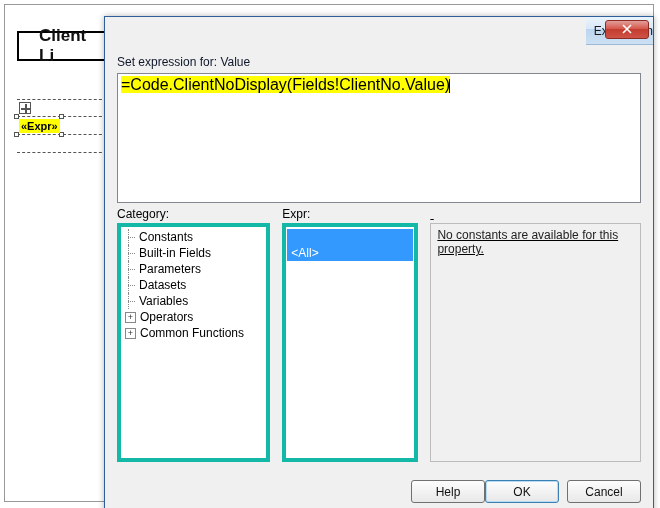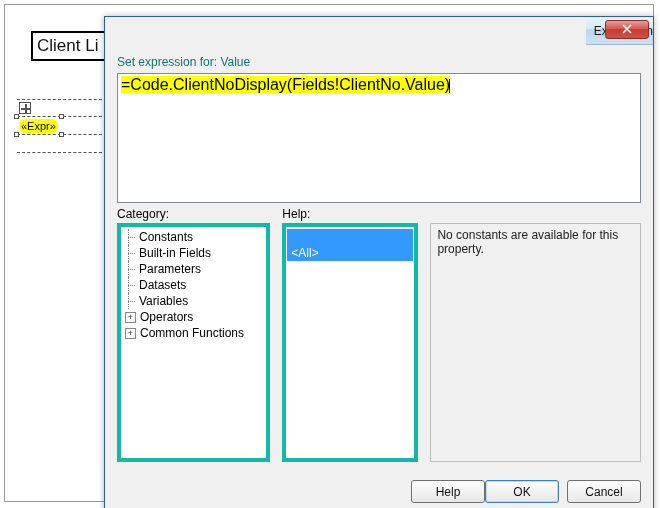--- a/index.html
+++ b/index.html
@@ -14,28 +14,28 @@
   
   .designer-bg {
     position: absolute;
     left: 4px; top: 4px;
     width: 650px; height: 498px;
     border: 1px solid #999;
     background: #fff;
   }
   .title-cell {
     position: absolute;
-    left: 26px; top: 26px;
+    left: 12px; top: 26px;
     width: 90px; height: 30px;
     border: 2px solid #000;
     background: #fff;
     display: flex; align-items: center;
-    padding-left: 4px;
+    padding-left: 20px;
     font-size: 17px;
-    font-weight: normal;
+    font-weight: bold;
     color: #111;
   }
   .row-grid {
     position: absolute;
     left: 12px; top: 94px;
     width: 90px;
   }
   .grid-row {
     height: 18px;
     border-top: 1px dashed #555;
@@ -68,24 +68,23 @@
   .sh-bl { left: -3px; bottom: -3px; }
   .sh-br { right: -3px; bottom: -3px; }
   .sh-tm { left: 50%; margin-left:-3px; top:-3px; }
   .sh-bm { left: 50%; margin-left:-3px; bottom:-3px; }
   .expr-cell {
     position: absolute;
     left: 2px; top: 2px;
     height: 14px;
     padding: 0 2px;
     background: #ffff00;
-    font-weight: normal;
+    font-weight: bold;
     font-size: 11px;
     line-height: 14px;
-    border-radius: 6px;
   }
 
   
   .dialog {
     position: absolute;
     left: 104px; top: 16px;
     width: 550px; height: 498px;
     background: #f0f0f0;
     border: 1px solid #2e5f9b;
     box-shadow: 0 0 6px rgba(0,0,0,0.3);
@@ -120,21 +119,21 @@
   .close-btn svg { width: 10px; height: 10px; }
   .dlg-body {
     flex: 1 1 auto;
     padding: 10px 12px 10px 12px;
     display: flex;
     flex-direction: column;
     gap: 4px;
   }
   .set-label {
     font-size: 12px;
-    color: #0f766e;
+    color: #0f172a;
   }
   .expr-box {
     width: 100%;
     height: 130px;
     border: 1px solid #828790;
     background: #fff;
     padding: 2px 3px;
     font-family: "Segoe UI", Tahoma, sans-serif;
     font-size: 16px;
     color: #000;
@@ -160,21 +159,21 @@
     gap: 12px;
     flex: 1 1 auto;
   }
   .col {
     display: flex;
     flex-direction: column;
     gap: 2px;
   }
   .col-cat { width: 178px; }
   .col-item { width: 158px; }
-  .col-desc { flex: 1 1 auto; }
+  .col-desc { flex: 1 1 auto; text-decoration: underline; }
   .col-label { font-size: 12px; }
   .listbox {
     border: 4px solid #14b8a6;
     background: #fff;
     flex: 1 1 auto;
     overflow: hidden;
     font-size: 12px;
     padding: 2px 0;
   }
   .tree-item {
@@ -334,21 +333,21 @@
             <span class="tree-label">Operators</span>
           </div>
           <div class="tree-item">
             <span class="expander">+</span>
             <span class="tree-label">Common Functions</span>
           </div>
         </div>
       </div>
 
       <div class="col col-item">
-        <div class="col-label">Help:</div>
+        <div class="col-label">Expr:</div>
         <div class="listbox">
           <div class="item-sel">&lt;All&gt;</div>
         </div>
       </div>
 
       <div class="col col-desc">
         <div class="col-label">&nbsp;</div>
         <div class="desc-box">
           <span>No constants are available for this property.</span>
         </div>

